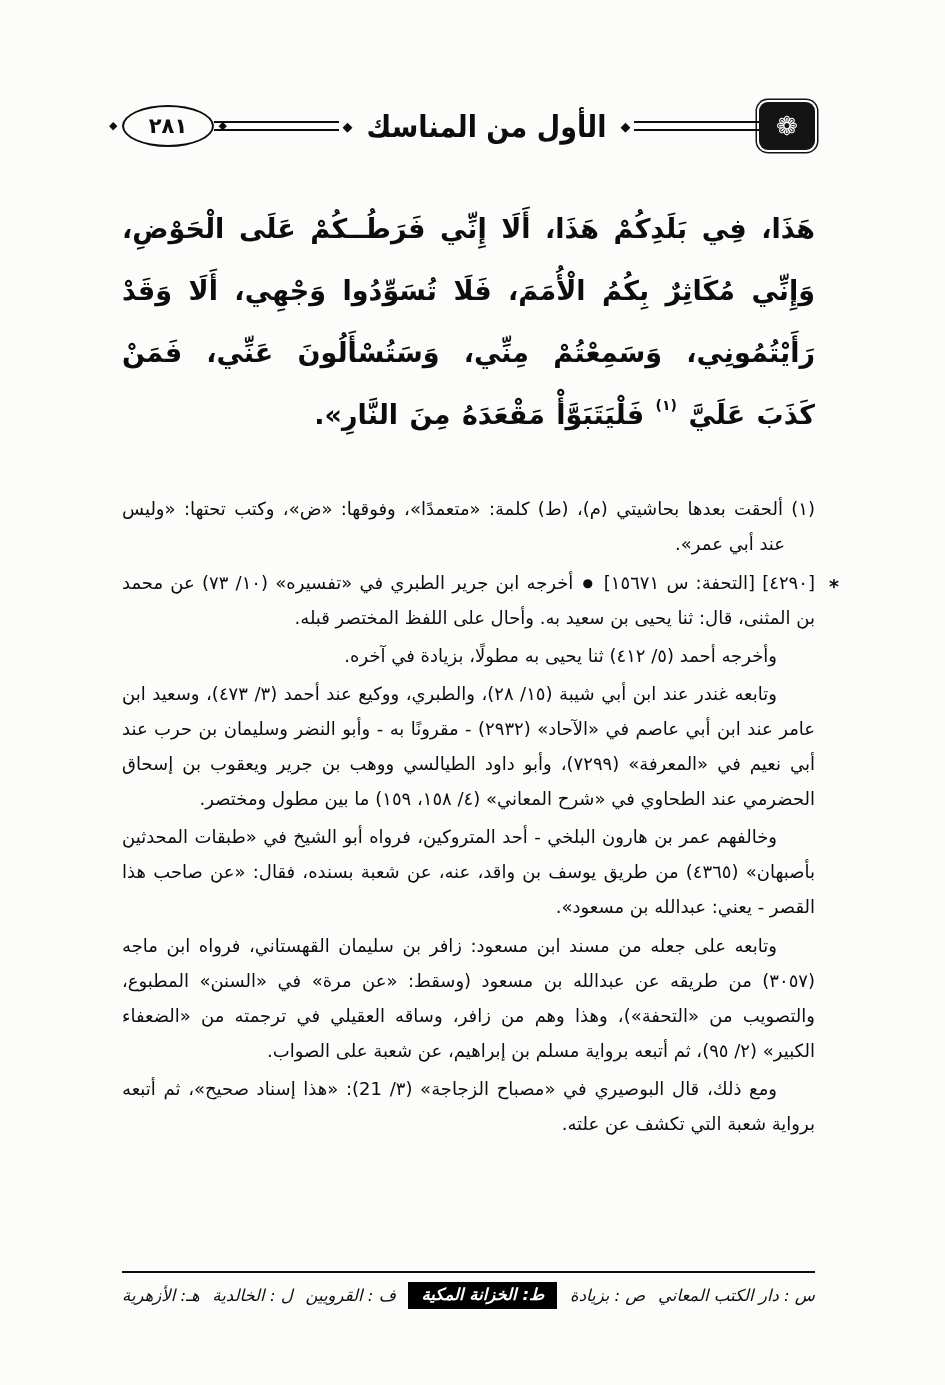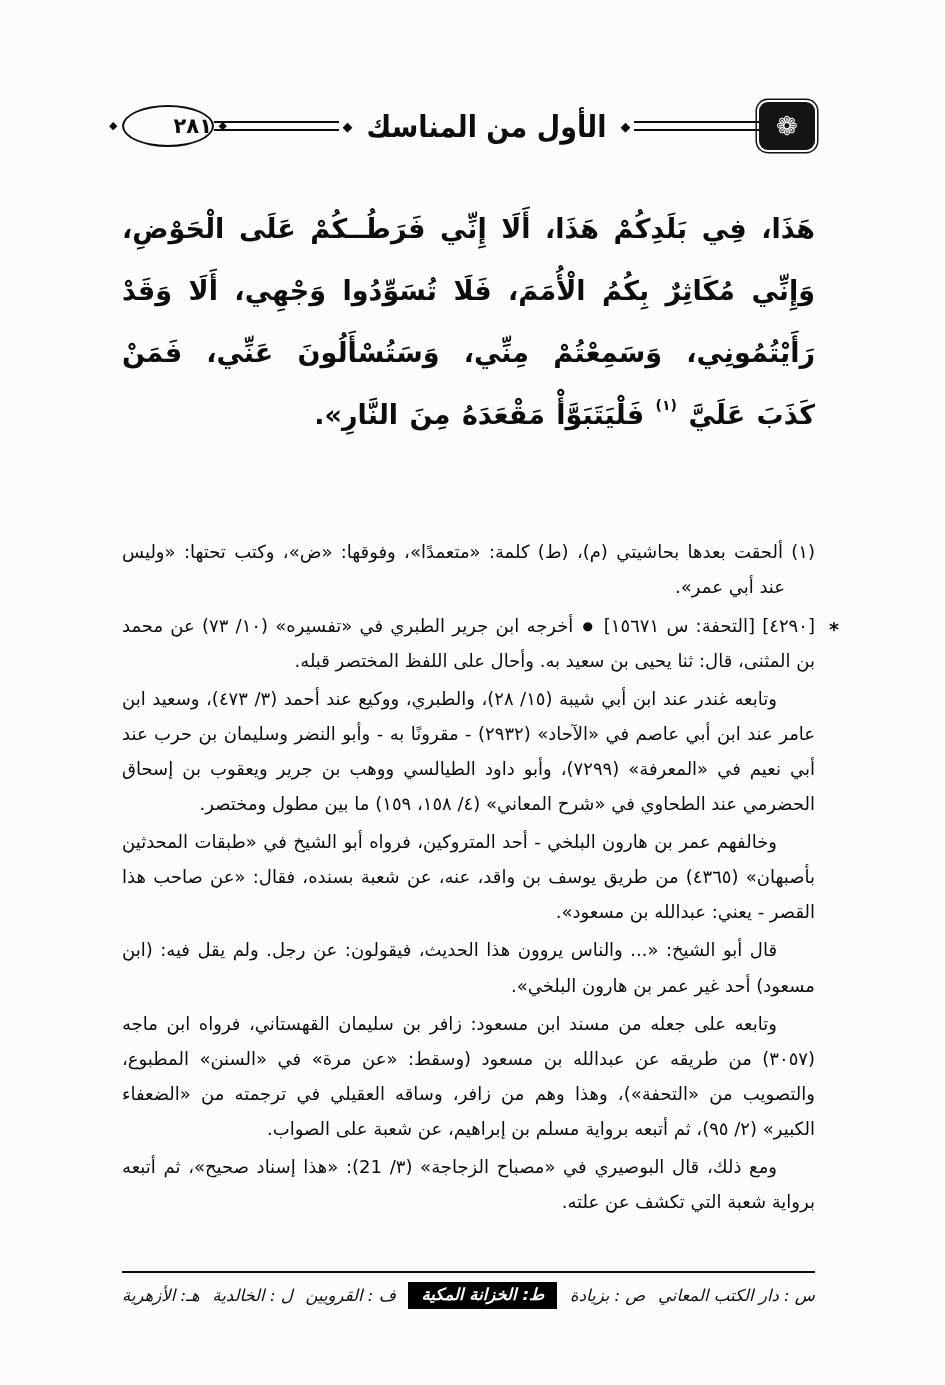--- a/index.html
+++ b/index.html
@@ -17,36 +17,36 @@
     width:56px; height:48px; background:#141414; color:#fff; border-radius:9px;
     display:flex; align-items:center; justify-content:center; font-size:26px; flex:0 0 auto;
     box-shadow:0 0 0 2px #fff, 0 0 0 3.5px #141414;
   }
   .title-callig {
     font-size:27px; font-weight:bold; padding:0 10px; white-space:nowrap;
     transform:scaleY(1.12); letter-spacing:1px; flex:0 0 auto;
   }
   .cartouche {
     min-width:92px; height:42px; border:2.5px solid #0d0d0d; border-radius:50%;
-    display:flex; align-items:center; flex:0 0 auto;
+    display:flex; align-items:center; justify-content:center; flex:0 0 auto;
     font-size:21px; font-weight:bold; position:relative; background:#fcfcfb;
   }
   .cartouche::before, .cartouche::after {
     content:"◆"; position:absolute; font-size:11px; top:50%; transform:translateY(-52%);
   }
   .cartouche::before { right:-15px; }
   .cartouche::after  { left:-15px; }
   
   .matn {
     margin-top:44px; font-size:27px; font-weight:bold; line-height:2.3;
     text-align:justify; word-spacing:2px;
   }
   .matn sup { font-size:14px; line-height:0; vertical-align:14px; font-weight:bold; }
   
-  .footnotes { margin-top:88px; font-size:18px; line-height:1.95; text-align:justify; }
+  .footnotes { margin-top:45px; font-size:18px; line-height:1.95; text-align:justify; }
   .fn { margin-bottom:3px; }
   .fn.hang { padding-right:30px; text-indent:-30px; }
   .fn.entry { position:relative; }
   .fn.entry .star { position:absolute; right:-24px; top:3px; font-size:19px; font-weight:bold; }
   .fn.indent { text-indent:38px; }
   .bold { font-weight:normal; }
   .bullet { font-size:12px; vertical-align:2px; padding:0 2px; }
   .fn-marker { font-weight:normal; }
   
   .footer { position:absolute; bottom:76px; right:130px; left:122px; }
@@ -86,23 +86,23 @@
     </p>
 
     <p class="fn entry">
       <span class="star">*</span>
       <span class="bold">[٤٢٩٠]</span>
       <span class="bold">[التحفة: س ١٥٦٧١]</span>
       <span class="bullet">●</span>
       <span>أخرجه ابن جرير الطبري في «تفسيره» (١٠/ ٧٣) عن محمد بن المثنى، قال: ثنا يحيى بن سعيد به. وأحال على اللفظ المختصر قبله.</span>
     </p>
 
+    <p class="fn indent">وأخرجه أحمد (٥/ ٤١٢) ثنا يحيى به مطولًا، بزيادة في آخره.</p>
     <p class="fn indent">وتابعه غندر عند ابن أبي شيبة (١٥/ ٢٨)، والطبري، ووكيع عند أحمد (٣/ ٤٧٣)، وسعيد ابن عامر عند ابن أبي عاصم في «الآحاد» (٢٩٣٢) - مقرونًا به - وأبو النضر وسليمان بن حرب عند أبي نعيم في «المعرفة» (٧٢٩٩)، وأبو داود الطيالسي ووهب بن جرير ويعقوب بن إسحاق الحضرمي عند الطحاوي في «شرح المعاني» (٤/ ١٥٨، ١٥٩) ما بين مطول ومختصر.</p>
     <p class="fn indent">وخالفهم عمر بن هارون البلخي - أحد المتروكين، فرواه أبو الشيخ في «طبقات المحدثين بأصبهان» (٤٣٦٥) من طريق يوسف بن واقد، عنه، عن شعبة بسنده، فقال: «عن صاحب هذا القصر - يعني: عبدالله بن مسعود».</p>
-    <p class="fn indent">قال أبو الشيخ: «... والناس يروون هذا الحديث، فيقولون: عن رجل. ولم يقل فيه: (ابن مسعود) أحد غير عمر بن هارون البلخي».</p>
     <p class="fn indent">وتابعه على جعله من مسند ابن مسعود: زافر بن سليمان القهستاني، فرواه ابن ماجه (٣٠٥٧) من طريقه عن عبدالله بن مسعود (وسقط: «عن مرة» في «السنن» المطبوع، والتصويب من «التحفة»)، وهذا وهم من زافر، وساقه العقيلي في ترجمته من «الضعفاء الكبير» (٢/ ٩٥)، ثم أتبعه برواية مسلم بن إبراهيم، عن شعبة على الصواب.</p>
     <p class="fn indent">ومع ذلك، قال البوصيري في «مصباح الزجاجة» (٣/ 21): «هذا إسناد صحيح»، ثم أتبعه برواية شعبة التي تكشف عن علته.</p>
 
   </div>
 
   <div class="footer">
     <div class="footer-rule"></div>
     <div class="sigla-row">
       <span class="siglum">س : دار الكتب المعاني</span>
       <span class="siglum">ص : بزيادة</span>

